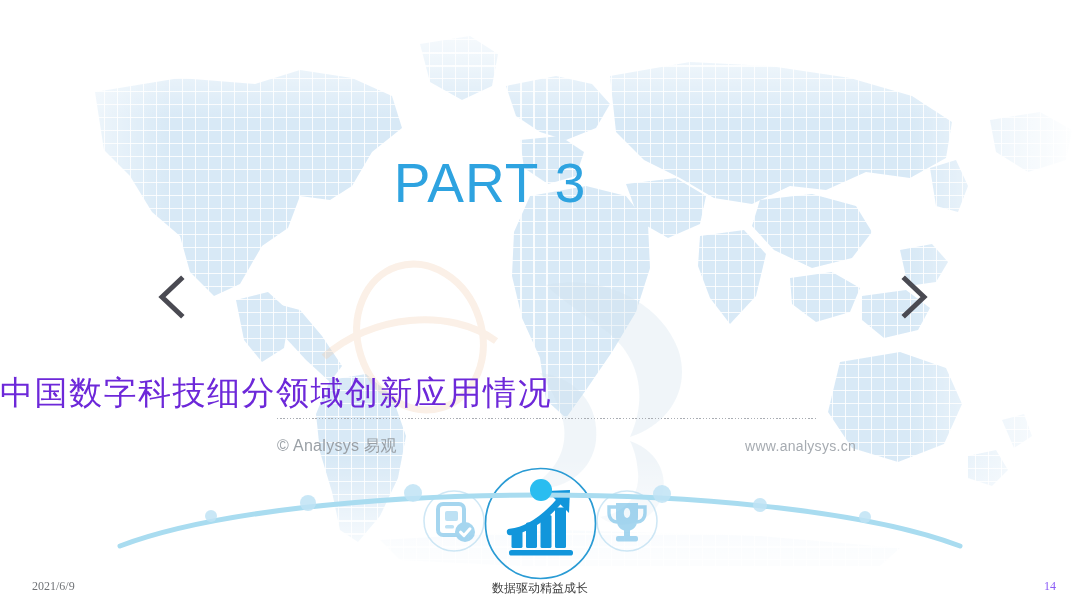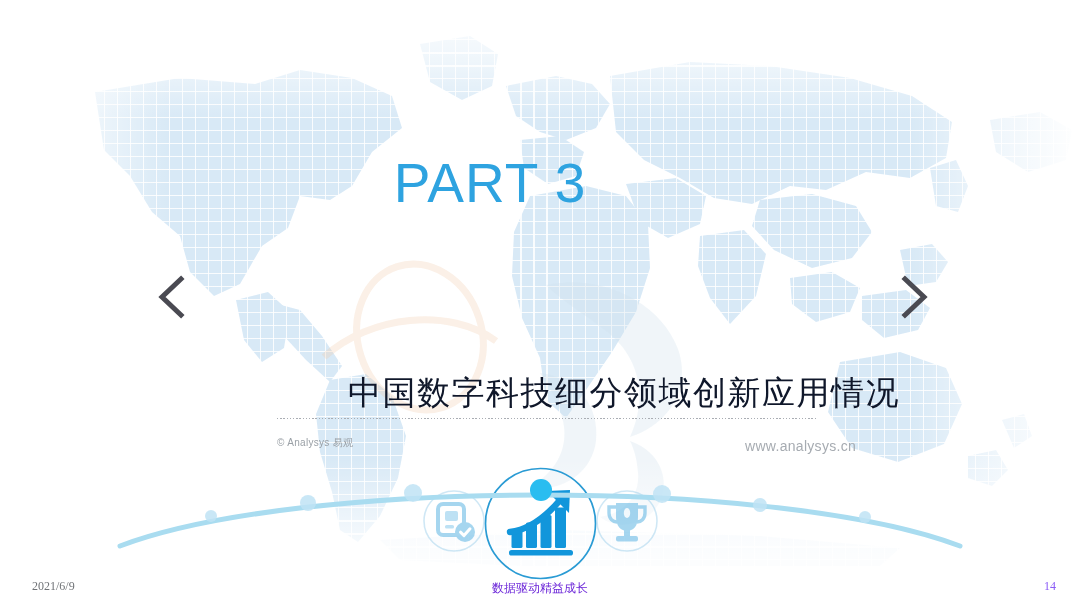--- a/index.html
+++ b/index.html
@@ -123,45 +123,45 @@
     width: 115px;
     height: 115px;
   }
 
   
   .section-title {
     position: absolute;
     left: 0;
     top: 371px;
     width: 900px;
-    text-align: right;
+    text-align: left;
     font-size: 33px;
     letter-spacing: 1.5px;
-    color: #0f172a;
+    color: #6d28d9;
     font-family: "Liberation Sans", "DejaVu Sans", sans-serif;
     white-space: nowrap;
   }
 
   
   .dotted-rule {
     position: absolute;
     left: 277px;
     top: 418px;
     width: 540px;
     height: 1px;
     background-image: repeating-linear-gradient(to right,
         #a9adb3 0 1.5px, rgba(255,255,255,0) 1.5px 3.2px);
   }
 
   
   .credit-left {
     position: absolute;
     left: 277px;
     top: 436px;
-    font-size: 10px;
+    font-size: 16px;
     color: #9aa0a6;
     letter-spacing: 0.3px;
     white-space: nowrap;
   }
   .credit-right {
     position: absolute;
     left: 745px;
     top: 438px;
     font-size: 14px;
     color: #a6abb1;
@@ -188,21 +188,21 @@
     font-family: "Liberation Serif", "DejaVu Serif", serif;
     white-space: nowrap;
   }
   .footer-center {
     position: absolute;
     left: 0;
     top: 580px;
     width: 1080px;
     text-align: center;
     font-size: 12px;
-    color: #6d28d9;
+    color: #404040;
     white-space: nowrap;
   }
   .footer-page {
     position: absolute;
     right: 24px;
     top: 579px;
     font-size: 12px;
     color: #8b5cf6;
     font-family: "Liberation Serif", "DejaVu Serif", serif;
     white-space: nowrap;

